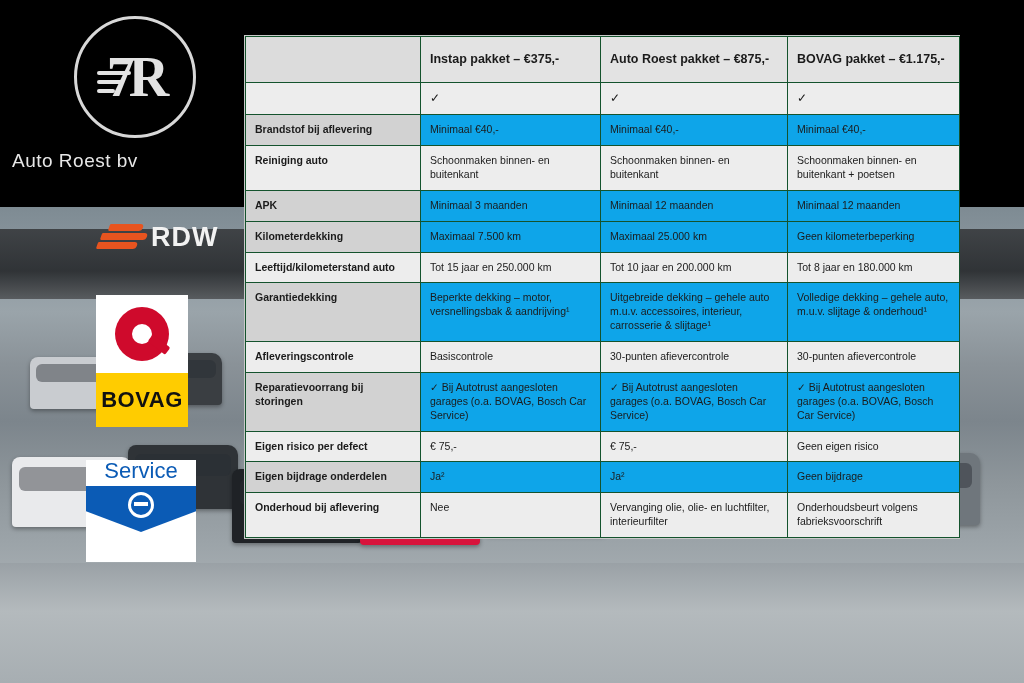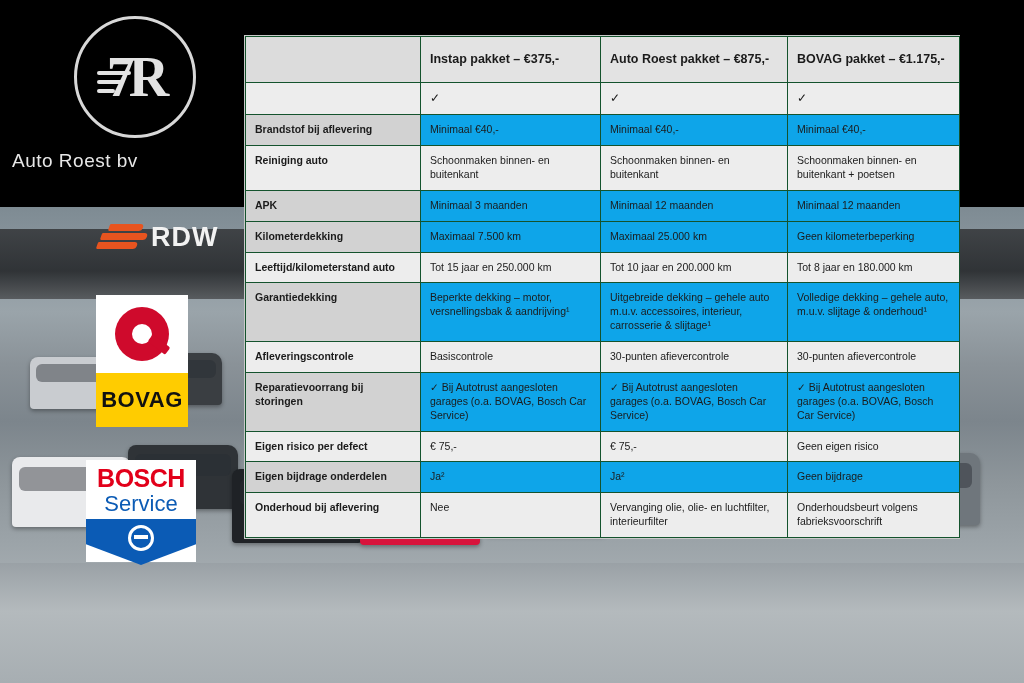--- a/index.html
+++ b/index.html
@@ -354,21 +354,20 @@
 </div>
 
 <div class="badge-bovag">
   <div class="bovag-top">
     <div class="bovag-circle"></div>
   </div>
   <div class="bovag-bottom">BOVAG</div>
 </div>
 
 <div class="badge-bosch">
-  <div class="bosch-word">BOSCH</div>
   <div class="bosch-service">Service</div>
   <div class="bosch-flag"></div>
 </div>
 
 <div class="table-wrap">
   <table class="compare">
     <colgroup>
       <col class="c0">
         <col class="c1">
         <col class="c2">

